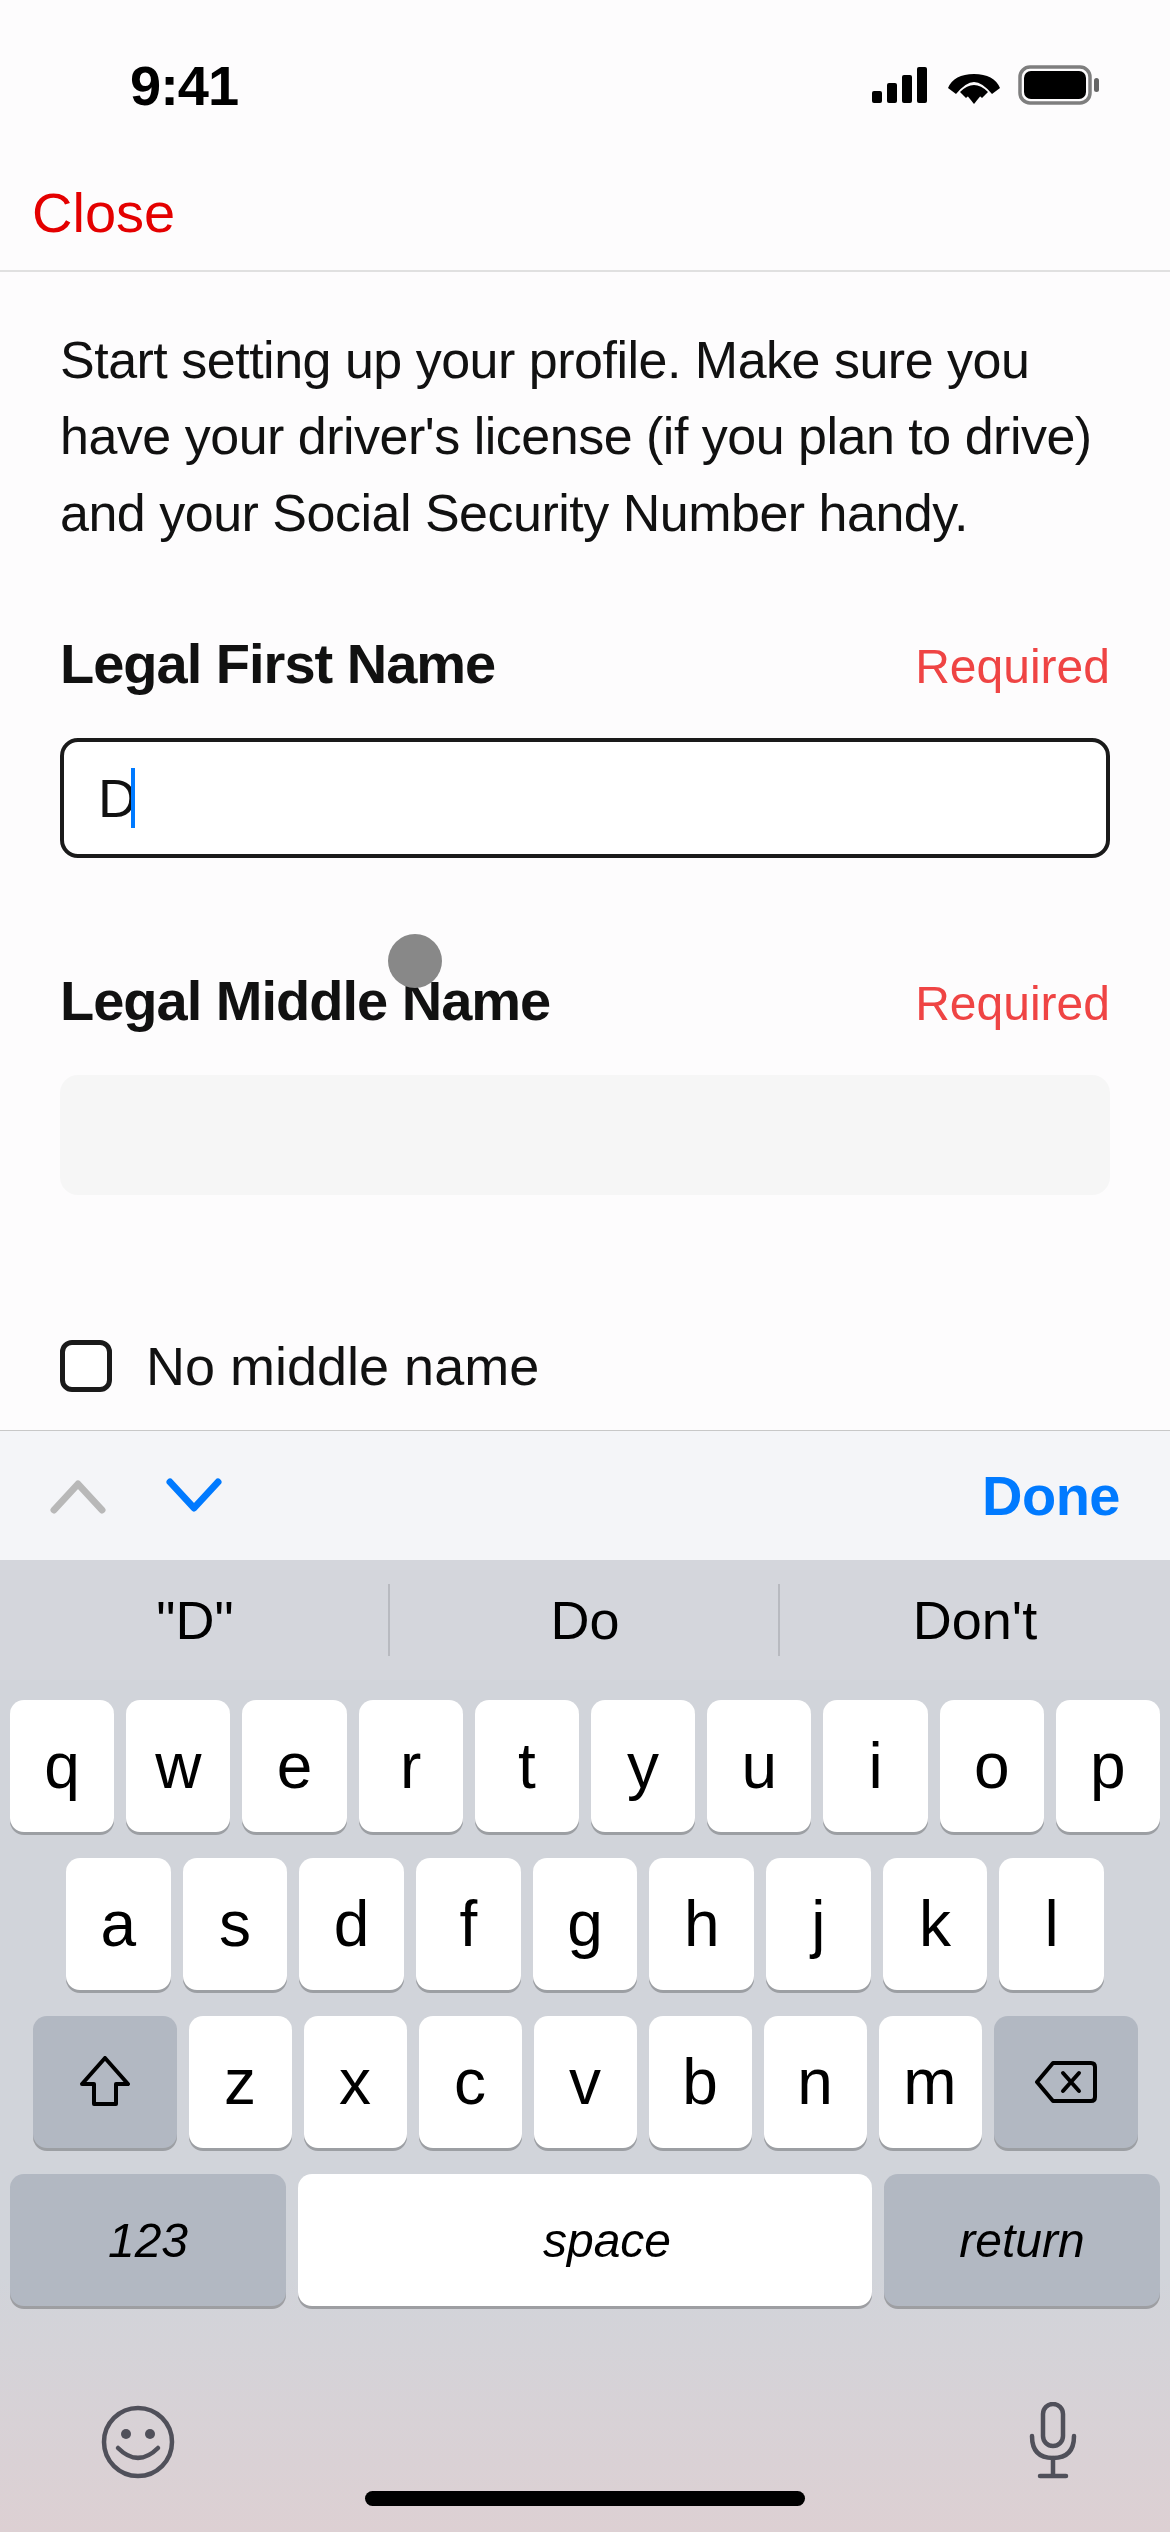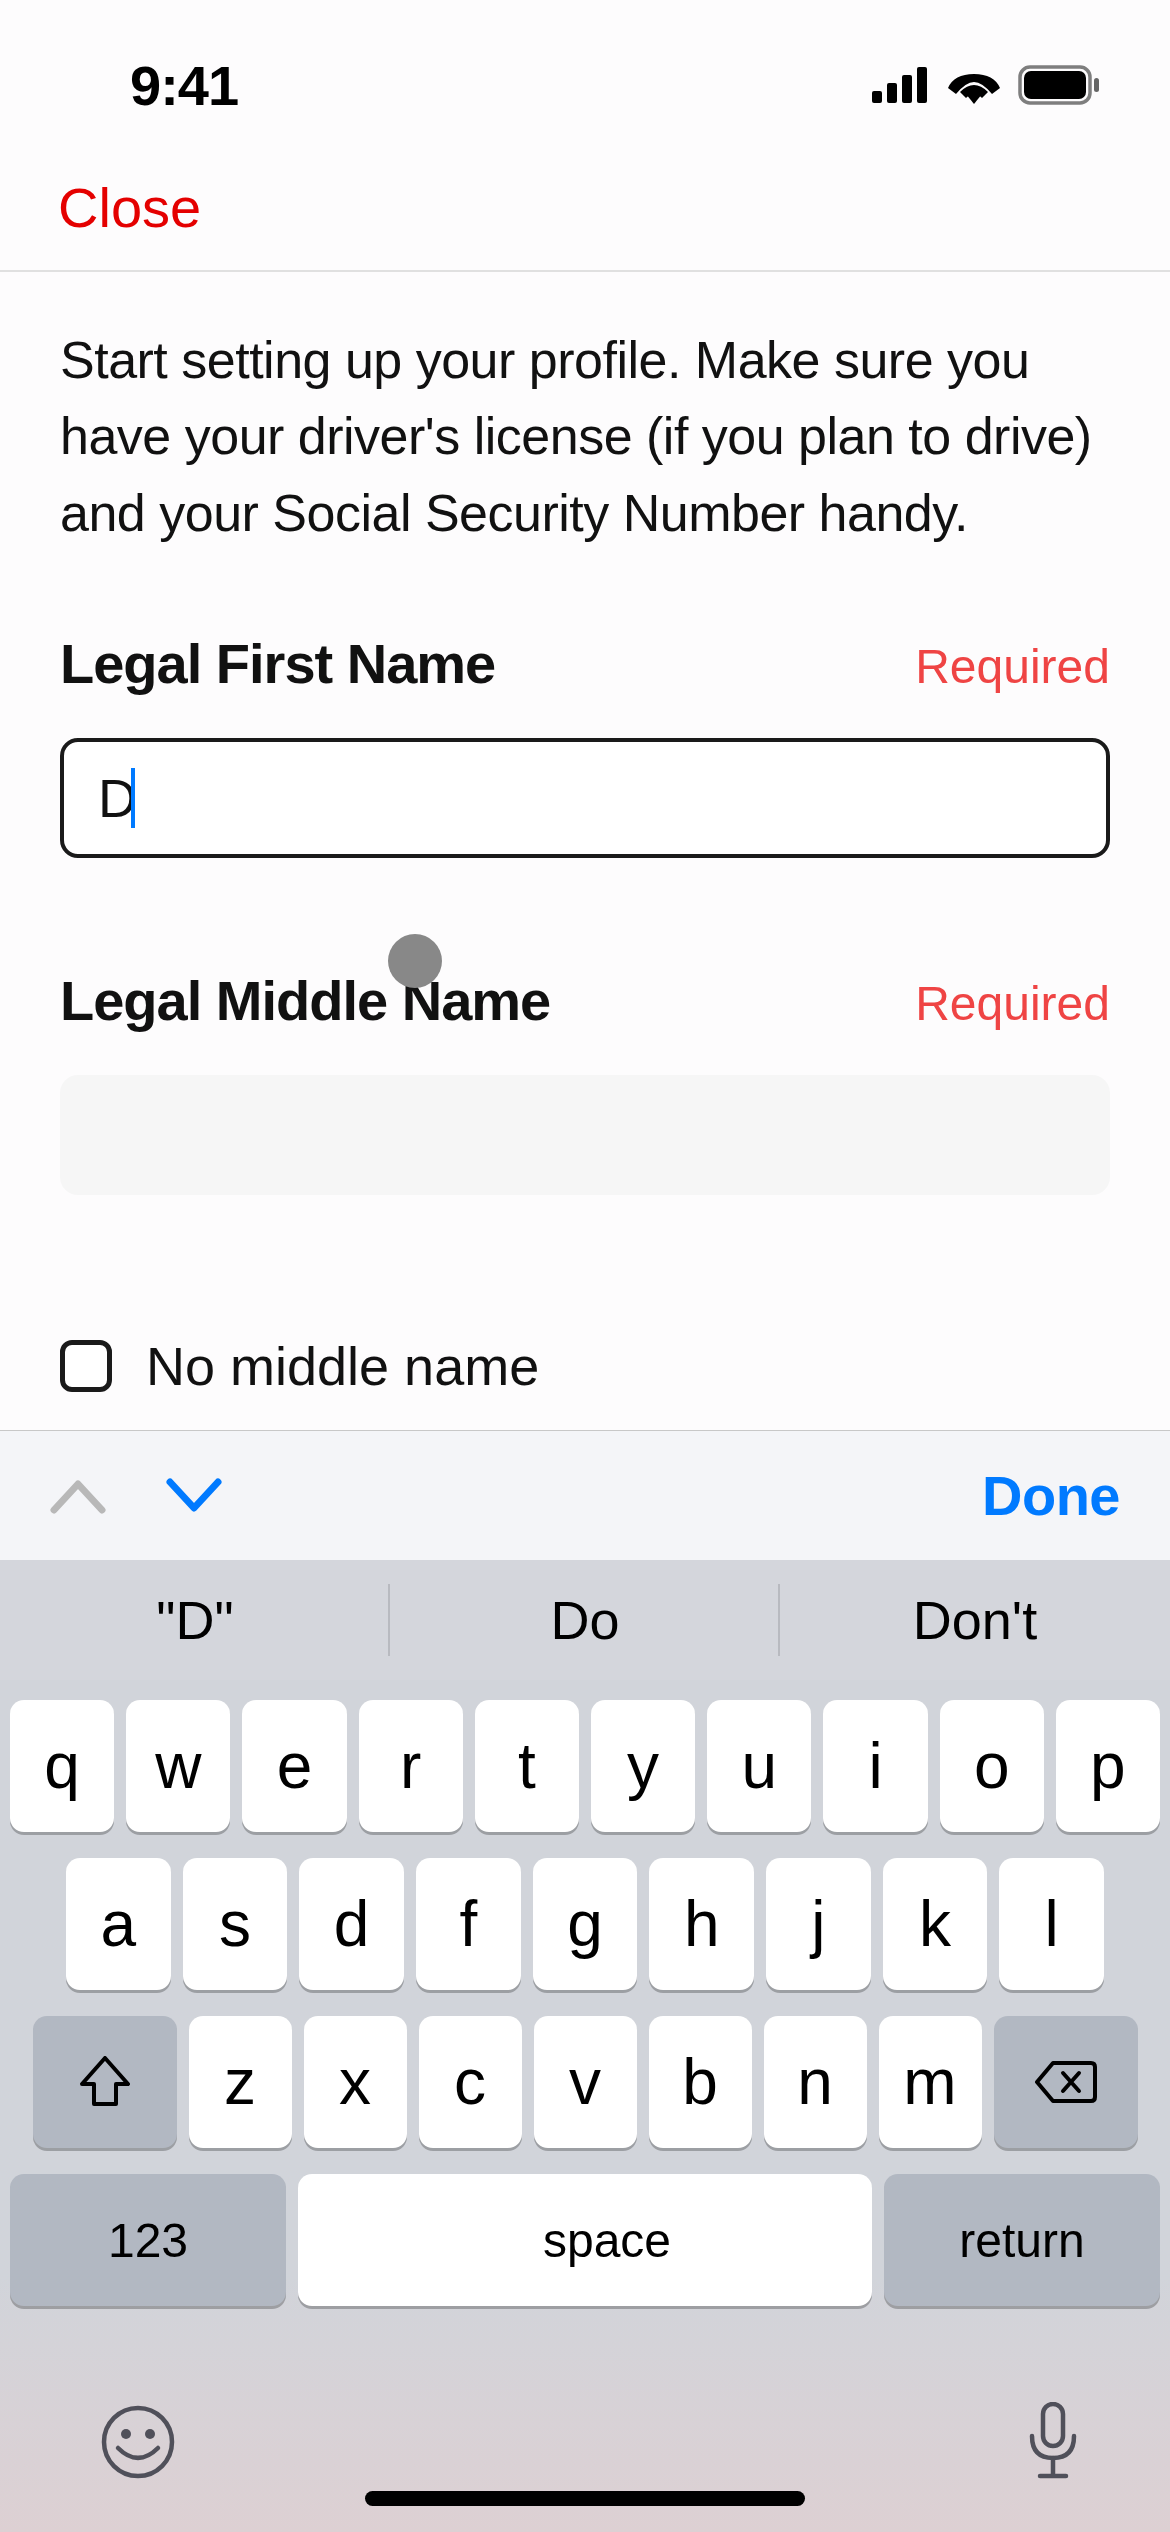--- a/index.html
+++ b/index.html
@@ -34,24 +34,24 @@
     }
     
     .status-indicators {
       display: flex;
       align-items: center;
       gap: 18px;
     }
     
     
     .nav-bar {
-      padding: 30px 50px 30px 58px;
+      padding: 30px 50px 30px 32px;
       height: 120px;
       display: flex;
-      align-items: flex-end;
+      align-items: flex-start;
     }
     
     .close-btn {
       color: #E40000;
       font-size: 56px;
       font-weight: 400;
       background: none;
       border: none;
     }
     
@@ -271,20 +271,21 @@
     }
     
     .kb-row-3 .kb-key:not(.special) {
       flex: 0 0 103px;
     }
     
     .kb-row-bottom {
       display: flex;
       gap: 12px;
       margin-bottom: 26px;
+      font-style: italic;
     }
     
     .kb-key-wide {
       height: 132px;
       border-radius: 14px;
       box-shadow: 0 3px 0 rgba(0,0,0,0.25);
       display: flex;
       align-items: center;
       justify-content: center;
       font-size: 48px;

